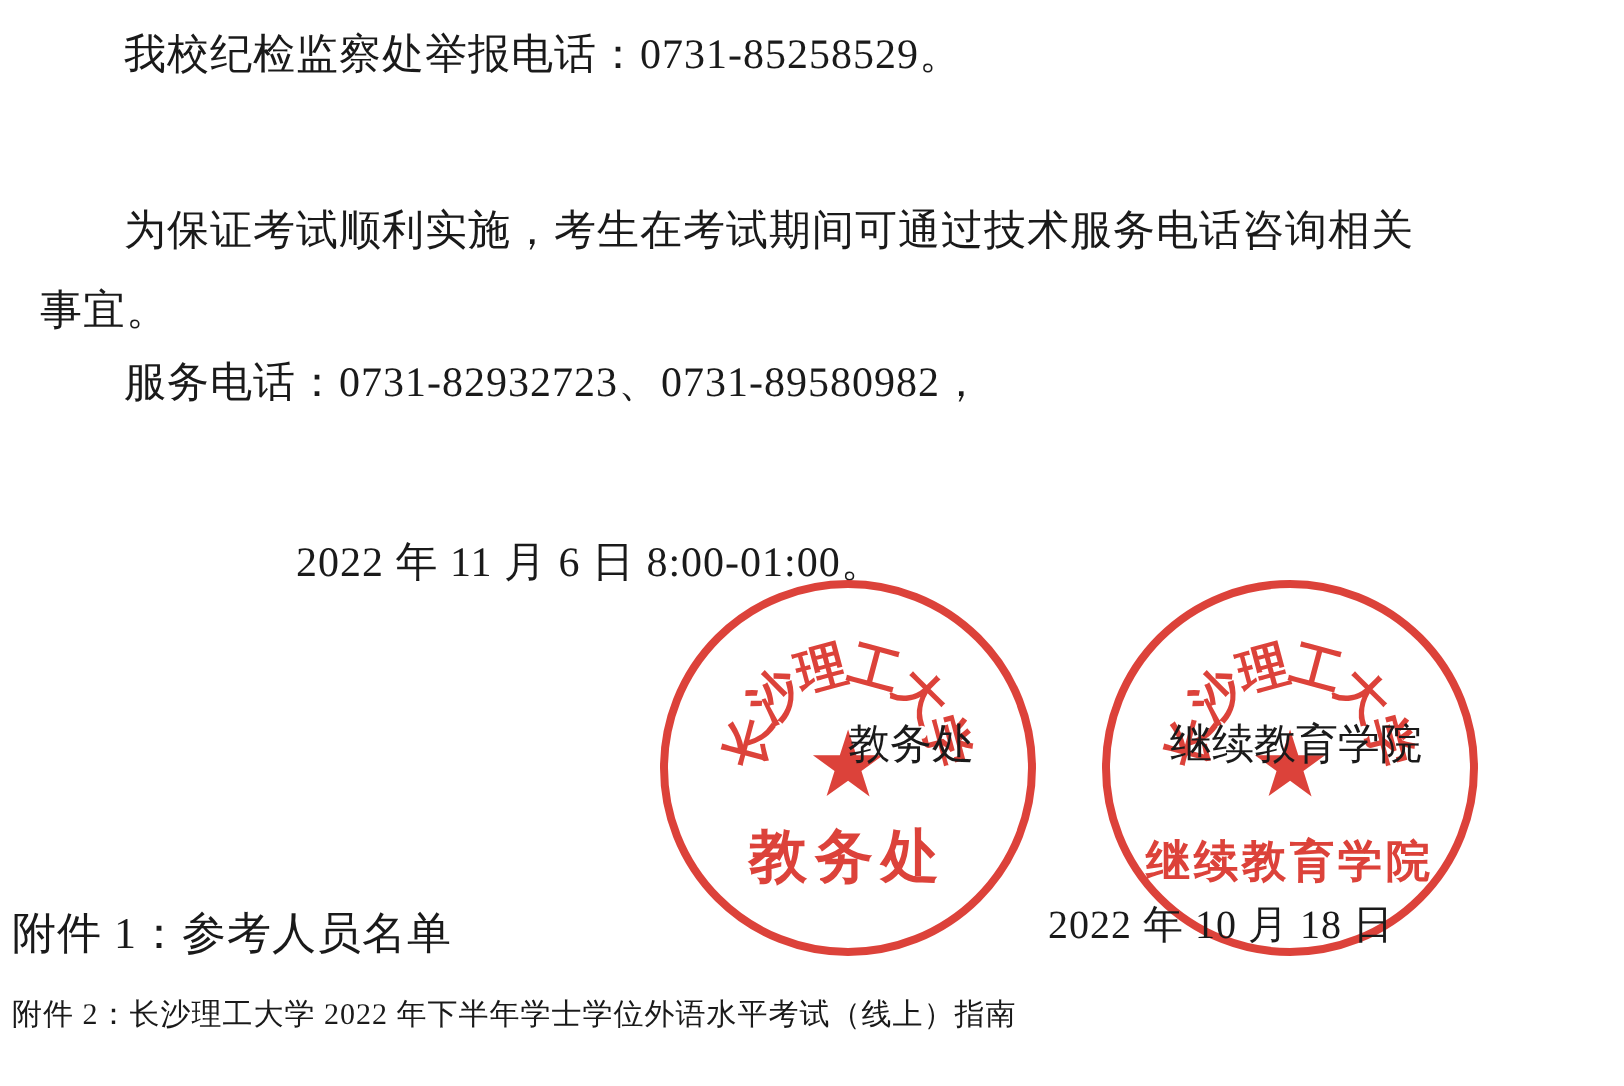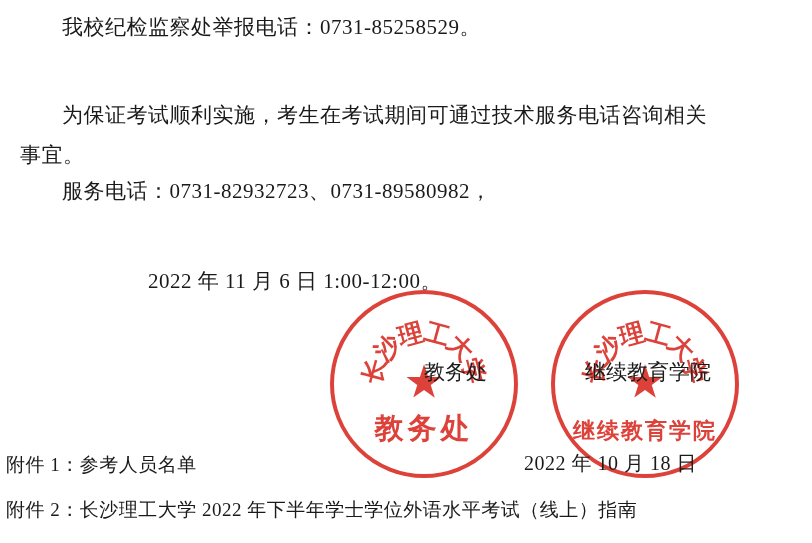--- a/index.html
+++ b/index.html
@@ -38,22 +38,22 @@
   }
 
   .l1 { left: 62px;  top: 16px;  }
   .l2 { left: 62px;  top: 60px;  }
   .l3 { left: 62px;  top: 104px; }
   .l4 { left: 20px;  top: 144px; }
   .l5 { left: 62px;  top: 180px; }
   .l6 { left: 62px;  top: 231px; }
   .l7 { left: 148px; top: 270px; }
 
-  .attach1 { left: 6px; top: 455px; font-size: 19px; }
-  .attach2 { left: 6px; top: 500px; font-size: 19px; }
+  .attach1 { left: 6px; top: 455px; font-size: 22px; }
+  .attach2 { left: 6px; top: 500px; font-size: 15px; }
 
   .date-line {
     left: 524px;
     top: 405px;
     font-size: 20px;
     letter-spacing: 0.5px;
     margin-top: 47px;
   }
 
   
@@ -140,21 +140,21 @@
 
 <div class="page">
 
   <div class="line l1">我校纪检监察处举报电话：0731-85258529。</div>
 
 
   <div class="line l3">为保证考试顺利实施，考生在考试期间可通过技术服务电话咨询相关</div>
   <div class="line l4">事宜。</div>
 
   <div class="line l5">服务电话：0731-82932723、0731-89580982，</div>
-  <div class="line l7">2022 年 11 月 6 日 1:00-12:00。</div>
+  <div class="line l7">2022 年 11 月 6 日 8:00-01:00。</div>
 
   <div class="seal seal1">
     <div class="seal-inner"></div>
 
     <div class="star">★</div>
     <div class="dept">教务处</div>
   <div class="org-top">
         <span style="transform: rotate(-75deg) translate(-50%, -68px) rotate(0deg);">长</span>
         <span style="transform: rotate(-45deg) translate(-50%, -68px) rotate(0deg);">沙</span>
         <span style="transform: rotate(-15deg) translate(-50%, -68px) rotate(0deg);">理</span>

